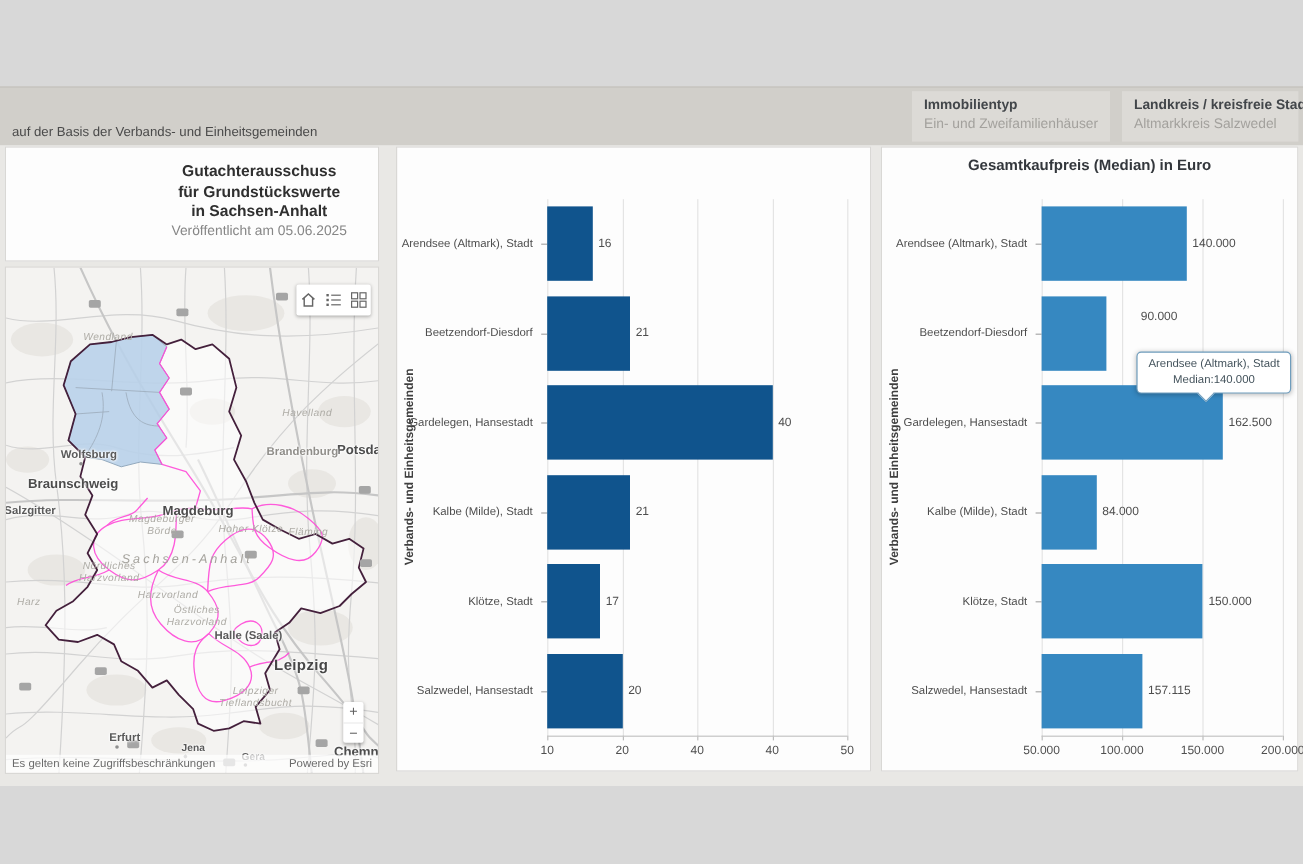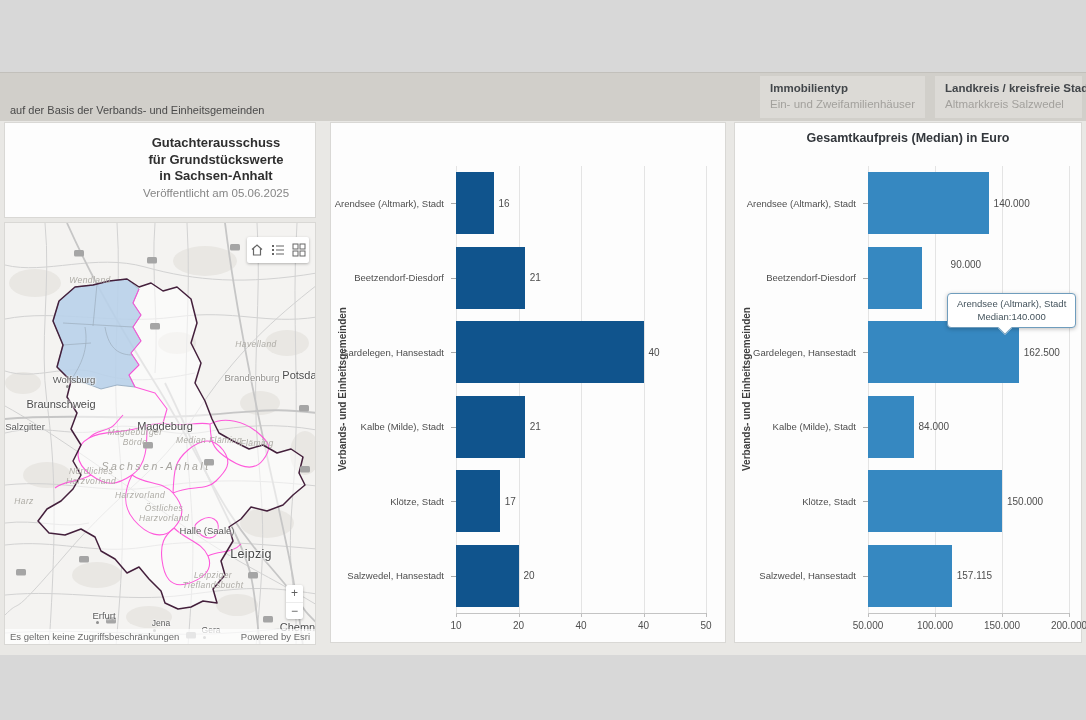--- a/index.html
+++ b/index.html
@@ -27,21 +27,21 @@
   
   .logo-block{position:absolute;left:14px;top:10px;width:104px;text-align:center;}
   .logo-region{font-size:6.5px;font-weight:bold;letter-spacing:1px;color:#2e3440;margin-top:2px;}
   .logo-claim{font-size:11px;font-weight:bold;color:#111;margin-top:12px;letter-spacing:.2px;}
   .info-title{position:absolute;left:120px;right:8px;top:12px;text-align:center;font-size:13px;font-weight:bold;color:#2f2f2f;line-height:16.5px;}
   .info-pub{position:absolute;left:120px;right:8px;top:64px;text-align:center;font-size:11.5px;color:#868686;}
 
   
   #map-svg{position:absolute;left:0;top:0;}
   #map-labels{position:absolute;left:0;top:0;width:312px;height:423px;}
-  .city{position:absolute;transform:translate(-50%,-50%);font-weight:normal;color:#5a5a5a;white-space:nowrap;
+  .city{position:absolute;transform:translate(-50%,-50%);font-weight:bold;color:#5a5a5a;white-space:nowrap;
         text-shadow:0 0 2px #fff,0 0 2px #fff,0 0 3px #fff;}
   .city.s{font-size:8.5px;}
   .city.m{font-size:9.5px;}
   .city.l{font-size:11px;color:#4c4c4c;}
   .city.xl{font-size:12.5px;color:#474747;letter-spacing:.3px;}
   .city.faint{color:#908e8a;}
   .city-dot{position:absolute;width:3px;height:3px;border-radius:50%;background:#8f8f8f;}
   .region{position:absolute;transform:translate(-50%,-50%);font-style:italic;font-size:8.5px;color:#aeaca6;
           text-align:center;white-space:pre-line;letter-spacing:.4px;line-height:10px;}
   .region.big{font-size:10.5px;letter-spacing:2.5px;color:#a5a39d;}
@@ -196,21 +196,21 @@
         <div class="city-dot" style="left: 91px; top: 398px;"></div>
         <div class="city s" style="left: 156px; top: 400px;">Jena</div>
         <div class="city-dot" style="left: 148px; top: 406px;"></div>
         <div class="city s" style="left: 206px; top: 407px;">Gera</div>
         <div class="city-dot" style="left: 198px; top: 413px;"></div>
         <div class="city l" style="left: 298px; top: 404px;">Chemnitz</div>
         <div class="region" style="left: 85px; top: 57px;">Wendland</div>
         <div class="region" style="left: 251px; top: 121px;">Havelland</div>
         <div class="region" style="left: 130px; top: 214px;">Magdeburger
 Börde</div>
-        <div class="region" style="left: 204px; top: 217px;">Median Fläming</div>
+        <div class="region" style="left: 204px; top: 217px;">Hoher Klötze</div>
         <div class="region" style="left: 252px; top: 220px;">Fläming</div>
         <div class="region big" style="left: 151px; top: 243px;">Sachsen-Anhalt</div>
         <div class="region" style="left: 86px; top: 253px;">Nördliches
 Harzvorland</div>
         <div class="region" style="left: 19px; top: 278px;">Harz</div>
         <div class="region" style="left: 135px; top: 272px;">Harzvorland</div>
         <div class="region" style="left: 159px; top: 290px;">Östliches
 Harzvorland</div>
         <div class="region" style="left: 208px; top: 357px;">Leipziger
 Tieflandsbucht</div>

